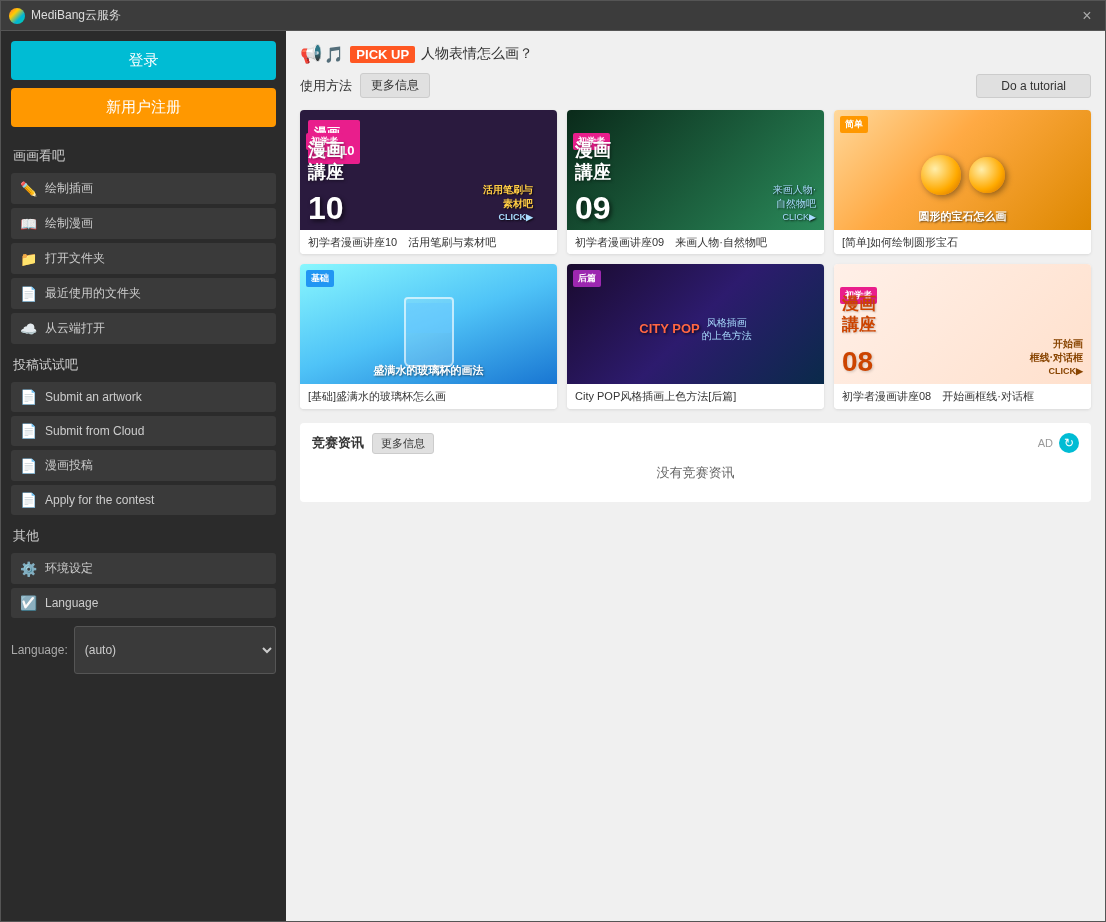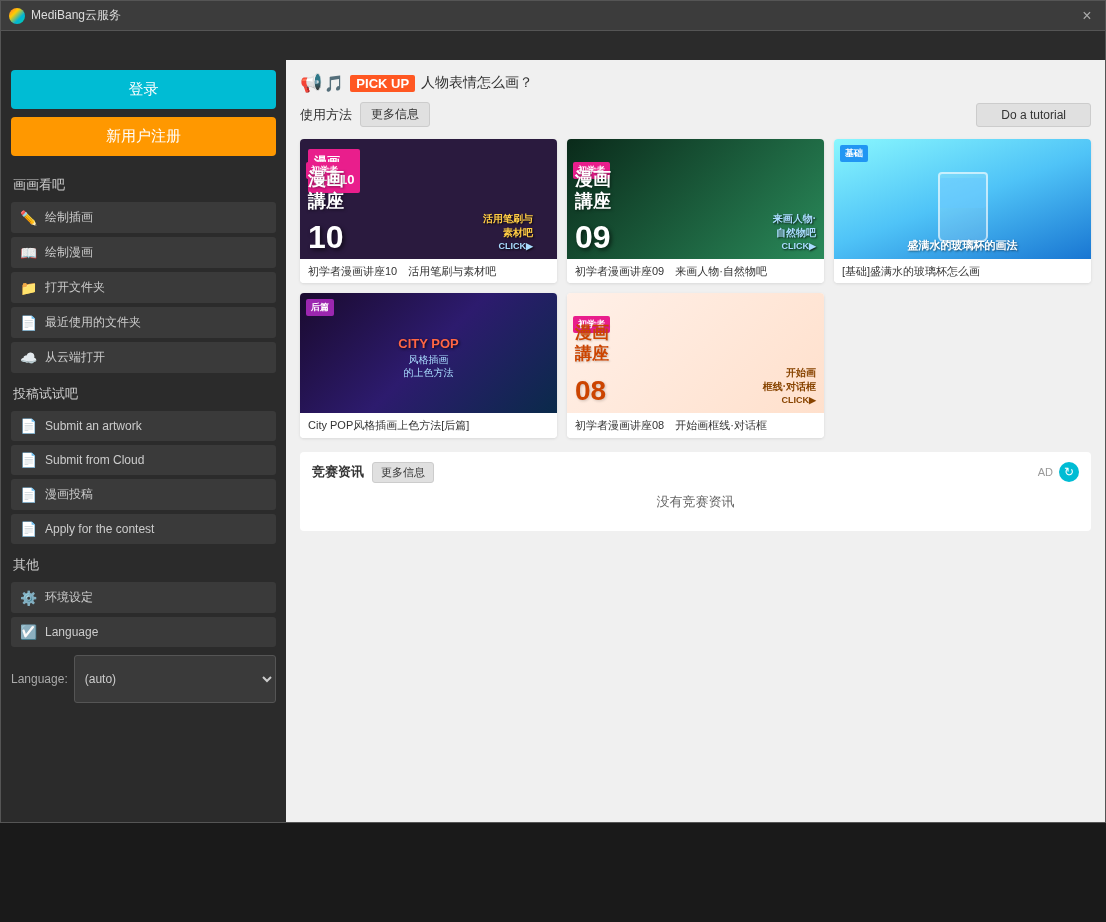--- a/index.html
+++ b/index.html
@@ -6,26 +6,25 @@
     body {
       font-family: "Microsoft YaHei", "PingFang SC", sans-serif;
       background: #1a1a1a;
       width: 1106px;
       height: 922px;
       overflow: hidden;
       font-size: 13px;
     }
     .window {
       width: 1106px;
-      height: 823px;
+      height: 922px;
       background: #2b2b2b;
       border: 1px solid #555;
       display: flex;
       flex-direction: column;
-      gap: 29px;
     }
     .title-bar {
       background: #3c3c3c;
       height: 30px;
       display: flex;
       align-items: center;
       padding: 0 8px;
       justify-content: space-between;
       border-bottom: 1px solid #555;
       flex-shrink: 0;
@@ -482,43 +481,56 @@
             <div style="position:absolute;bottom:8px;right:24px;font-size:10px;color:#ffcc44;font-weight:bold;text-align:right;text-shadow:1px 1px 2px rgba(0,0,0,0.8);">活用笔刷与<br>素材吧<br><span style="color:#aaddff;font-size:9px;">CLICK▶</span></div>
           </div>
           <div class="card-title">初学者漫画讲座10　活用笔刷与素材吧</div>
         </div>
 
         <div class="card">
           <div class="card-img-placeholder sim-card-2" style="background:linear-gradient(135deg,#0a2a1a 0%,#1a5a3a 50%,#2a8a5a 100%);">
             <span class="beginner-tag">初学者</span>
             <div style="position:absolute;top:30px;left:8px;font-size:18px;font-weight:900;color:#fff;line-height:1.2;text-shadow:1px 1px 3px rgba(0,0,0,0.5);">漫画<br>講座</div>
             <span class="card-big-num">09</span>
-            <div style="position:absolute;bottom:8px;right:8px;font-size:10px;color:#aaddff;font-weight:bold;text-align:right;text-shadow:1px 1px 2px rgba(0,0,0,0.8);margin-top:12px;">来画人物·<br>自然物吧<br><span style="color:#aaddff;font-size:9px;">CLICK▶</span></div>
+            <div style="position:absolute;bottom:8px;right:8px;font-size:10px;color:#aaddff;font-weight:normal;text-align:right;text-shadow:1px 1px 2px rgba(0,0,0,0.8);margin-top:12px;">来画人物·<br>自然物吧<br><span style="color:#aaddff;font-size:9px;">CLICK▶</span></div>
           </div>
           <div class="card-title">初学者漫画讲座09　来画人物·自然物吧</div>
         </div>
 
+        <div class="card">
+          <div class="card-img-placeholder" style="background:linear-gradient(135deg,#ffd89b 0%,#ffaa44 40%,#dd8800 100%);position:relative;">
+            <span class="simple-tag">简单</span>
+            <div style="position:absolute;inset:0;display:flex;align-items:center;justify-content:center;">
+              <div style="display:flex;gap:8px;align-items:center;margin-top:10px;">
+                <div style="width:40px;height:40px;border-radius:50%;background:radial-gradient(circle at 35% 35%,#ffeeaa,#ffaa00 60%,#cc6600);box-shadow:2px 2px 6px rgba(0,0,0,0.4);"></div>
+                <div style="width:36px;height:36px;border-radius:50%;background:radial-gradient(circle at 35% 35%,#ffeeaa,#ffaa00 60%,#cc6600);box-shadow:2px 2px 6px rgba(0,0,0,0.4);"></div>
+              </div>
+            </div>
+            <div style="position:absolute;bottom:6px;left:0;right:0;text-align:center;font-size:11px;color:#fff;font-weight:bold;text-shadow:1px 1px 2px rgba(0,0,0,0.6);">圆形的宝石怎么画</div>
+          </div>
+          <div class="card-title">[简单]如何绘制圆形宝石</div>
+        </div>
 
         <div class="card">
           <div class="card-img-placeholder" style="background:linear-gradient(160deg,#89f7fe 0%,#4fc3f7 50%,#1976d2 100%);position:relative;">
             <span class="kiso-tag">基础</span>
             <div style="position:absolute;inset:0;display:flex;align-items:center;justify-content:center;">
               <div style="width:50px;height:70px;border:2px solid rgba(255,255,255,0.6);border-radius:4px 4px 6px 6px;background:rgba(255,255,255,0.15);margin-top:15px;position:relative;overflow:hidden;">
                 <div style="position:absolute;top:4px;left:0;right:0;height:30px;background:rgba(100,200,255,0.5);border-radius:2px;"></div>
               </div>
             </div>
             <div style="position:absolute;bottom:6px;left:0;right:0;text-align:center;font-size:11px;color:#fff;font-weight:bold;text-shadow:1px 1px 2px rgba(0,0,0,0.5);">盛满水的玻璃杯的画法</div>
           </div>
           <div class="card-title">[基础]盛满水的玻璃杯怎么画</div>
         </div>
 
         <div class="card">
           <div class="card-img-placeholder" style="background:linear-gradient(135deg,#1a0a2e 0%,#2d1b6e 50%,#0a2a4a 100%);position:relative;">
             <span class="kohen-tag">后篇</span>
-            <div style="position:absolute;inset:0;display:flex;flex-direction:column;align-items:center;justify-content:center;gap:2px;padding-top:10px;">
+            <div style="position:absolute;inset:0;display:flex;flex-direction:row;align-items:center;justify-content:center;gap:2px;padding-top:10px;">
               <div style="font-size:13px;font-weight:900;color:#ff6644;line-height:1.1;text-align:center;text-shadow:1px 1px 3px rgba(0,0,0,0.8);">CITY POP</div>
               <div style="font-size:10px;color:#aaddff;text-align:center;line-height:1.3;">风格插画<br>的上色方法</div>
             </div>
           </div>
           <div class="card-title">City POP风格插画上色方法[后篇]</div>
         </div>
 
         <div class="card">
           <div class="card-img-placeholder" style="background:linear-gradient(135deg,#fff0e8 0%,#ffe0cc 100%);position:relative;">
             <span class="beginner-tag">初学者</span>

